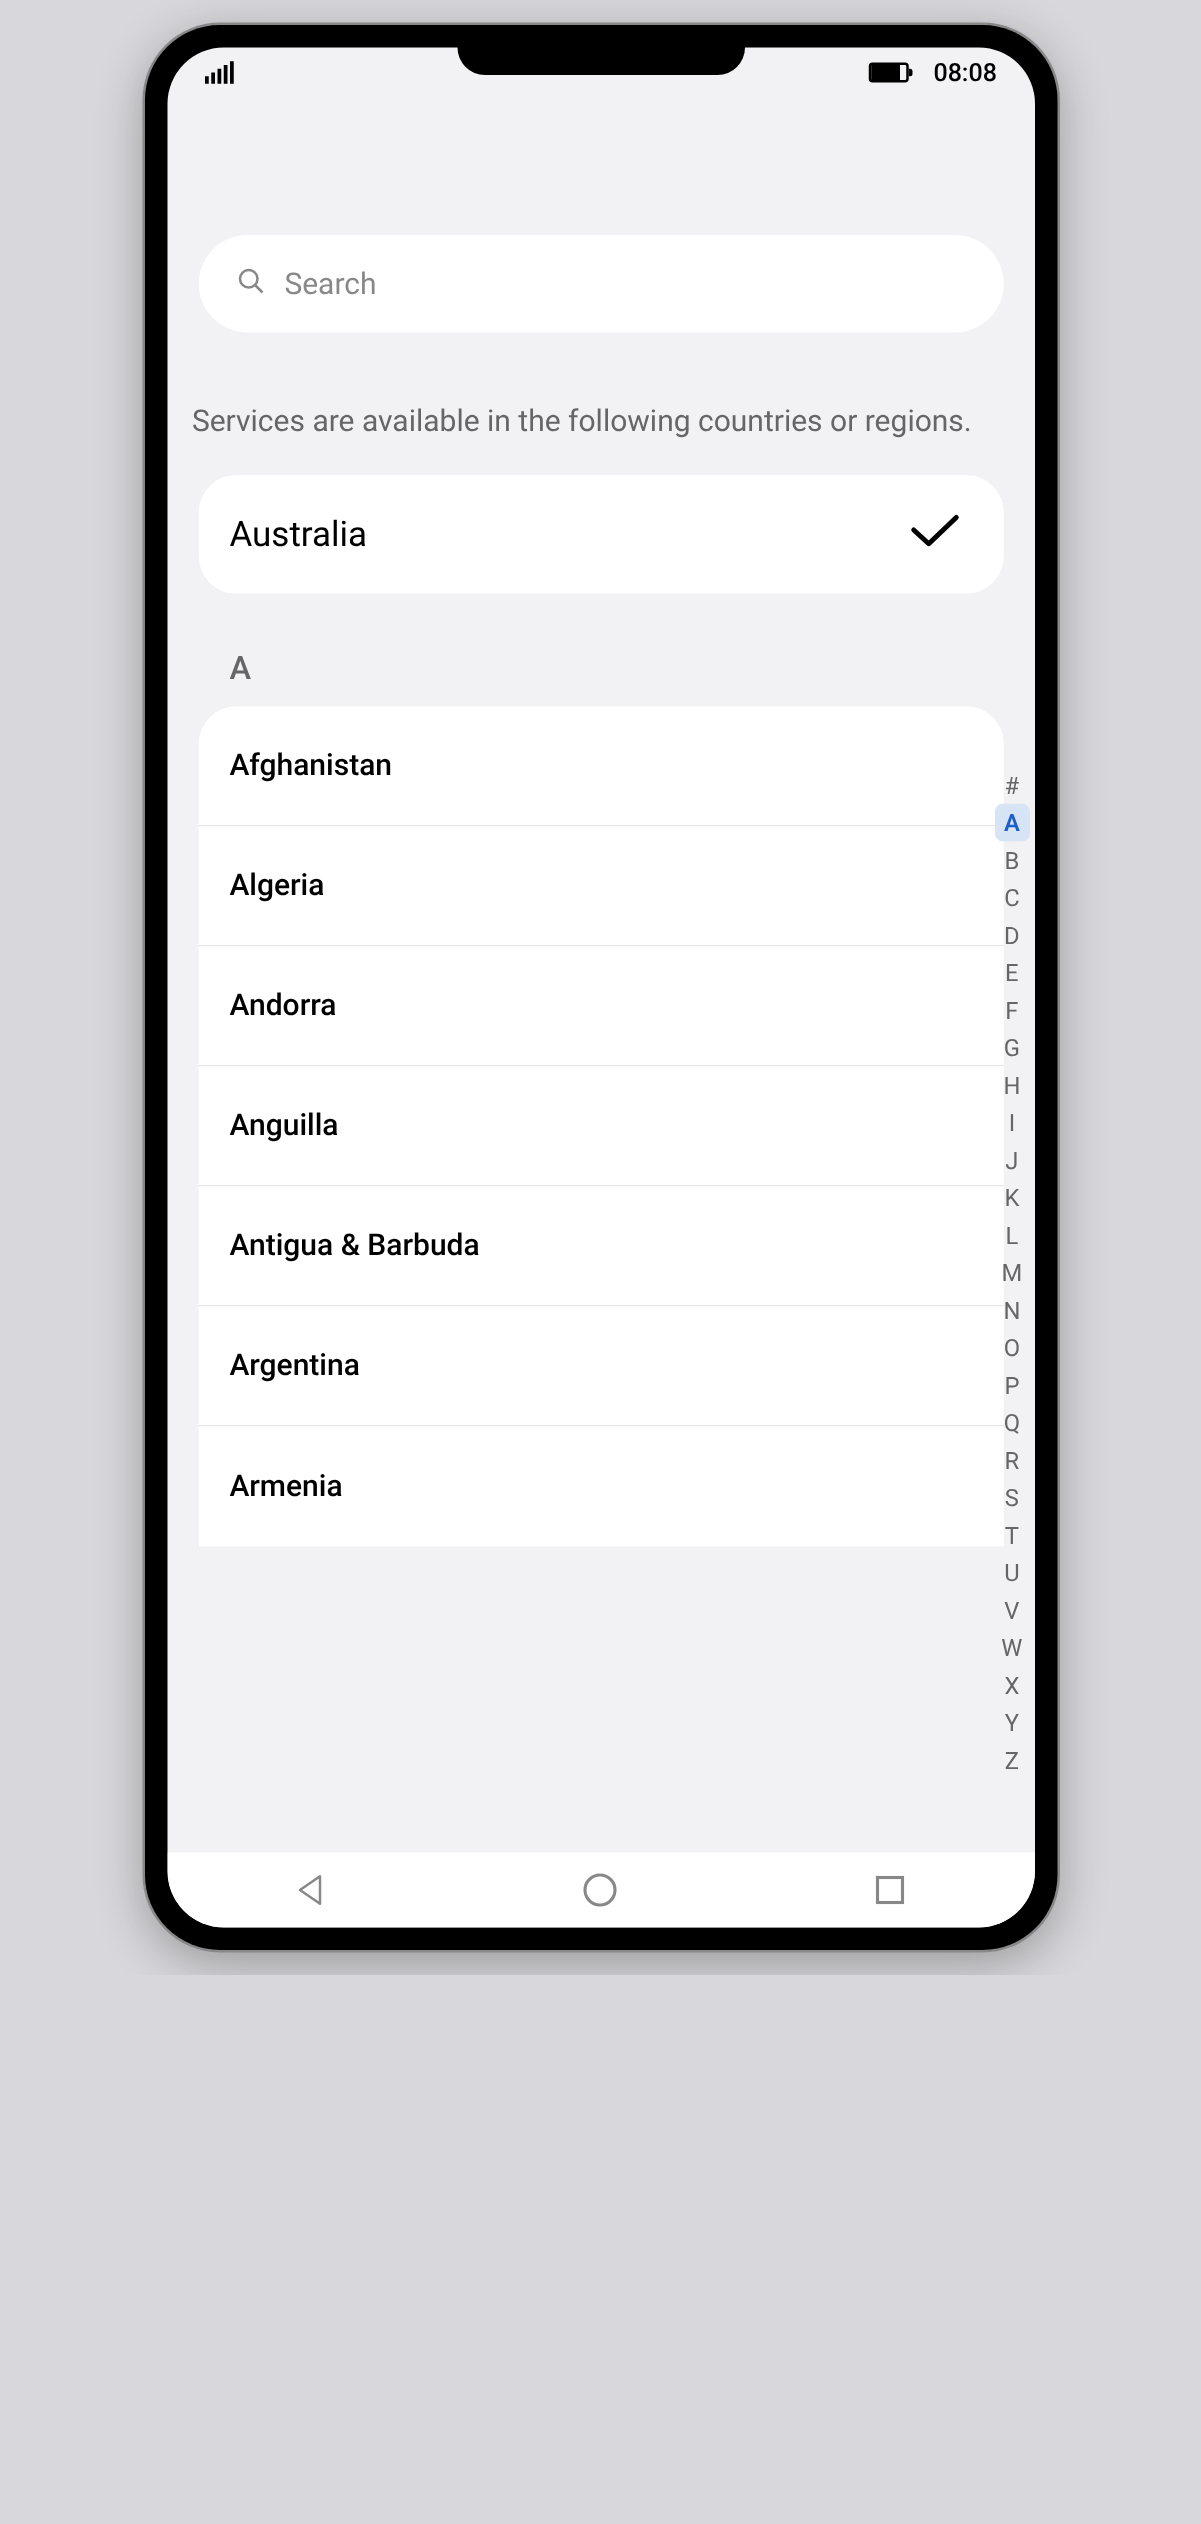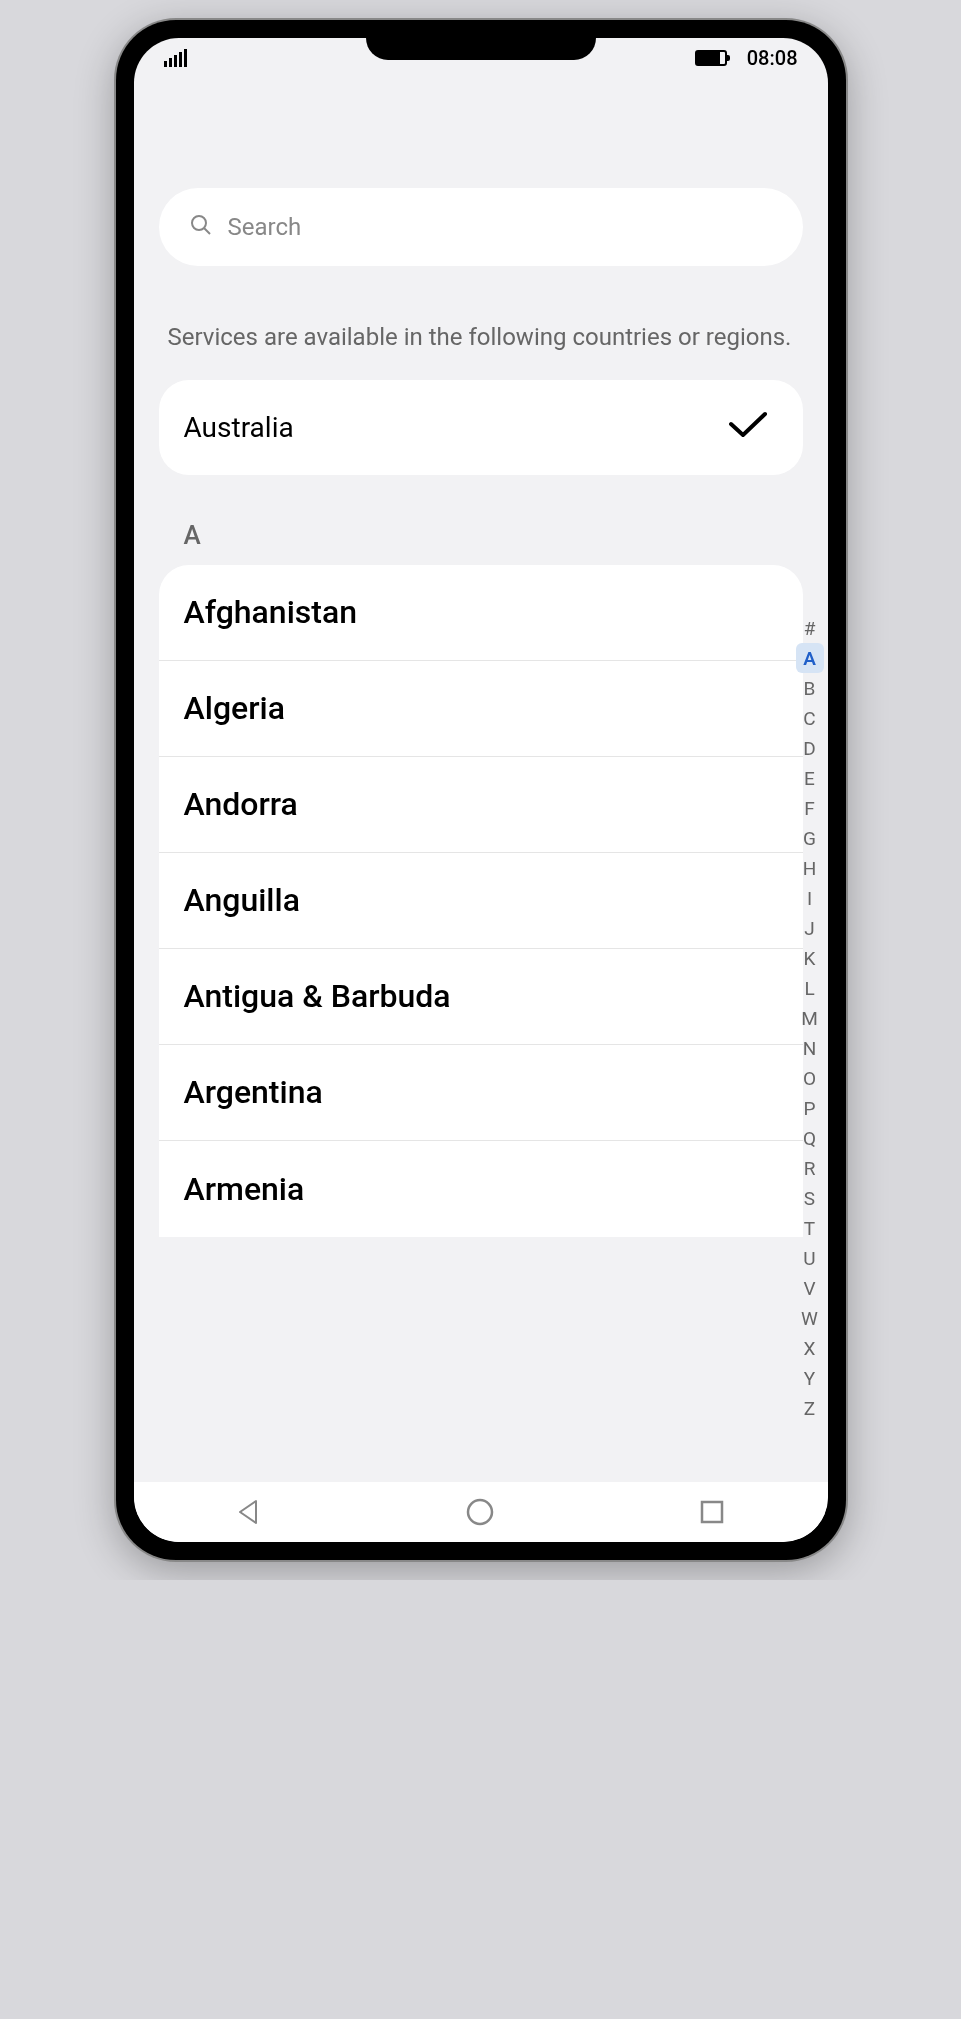--- a/index.html
+++ b/index.html
@@ -121,21 +121,21 @@
       border: none;
       outline: none;
       font-size: 24px;
       color: #999;
       background: transparent;
     }
     .search-input::placeholder {
       color: #888;
     }
     .info-text {
-      padding: 55px 34px 25px;
+      padding: 55px 20px 25px;
       font-size: 24px;
       color: #666;
       line-height: 1.4;
     }
     .selected-item {
       margin: 0 25px;
       background: #fff;
       border-radius: 30px;
       height: 95px;
       display: flex;
@@ -162,21 +162,21 @@
       margin: 0 25px;
       background: #fff;
       border-radius: 30px 30px 0 0;
       overflow: hidden;
     }
     .list-item {
       height: 96px;
       display: flex;
       align-items: center;
       padding: 0 25px;
-      font-size: 32px;
+      font-size: 24px;
       font-weight: 500;
       color: #000;
       border-bottom: 1px solid #e5e5e5;
     }
     .list-item:last-child {
       border-bottom: none;
     }
     .alpha-index {
       position: absolute;
       right: 4px;

